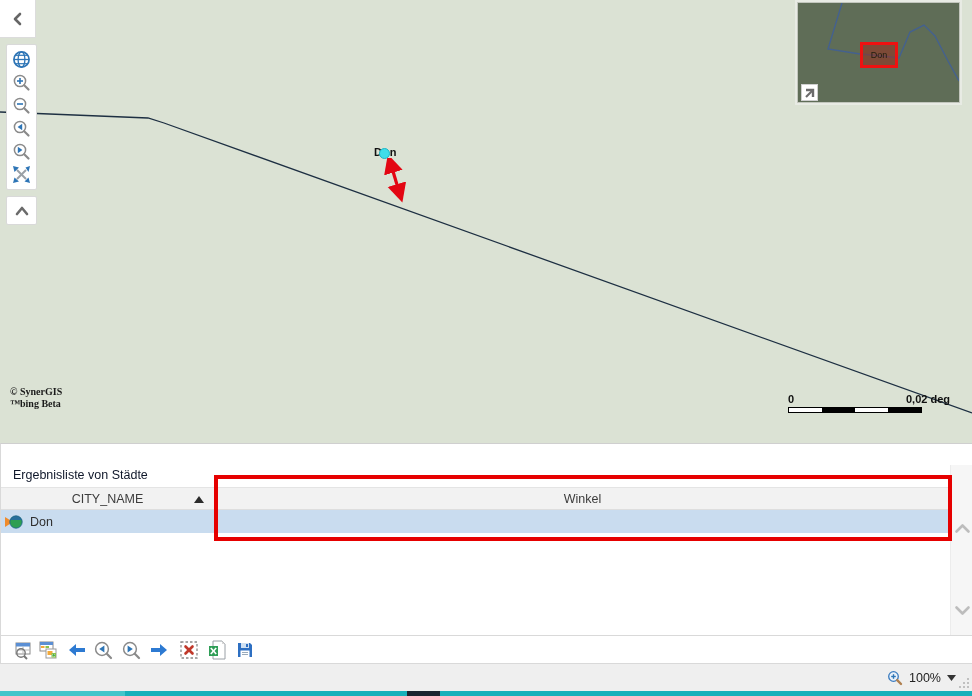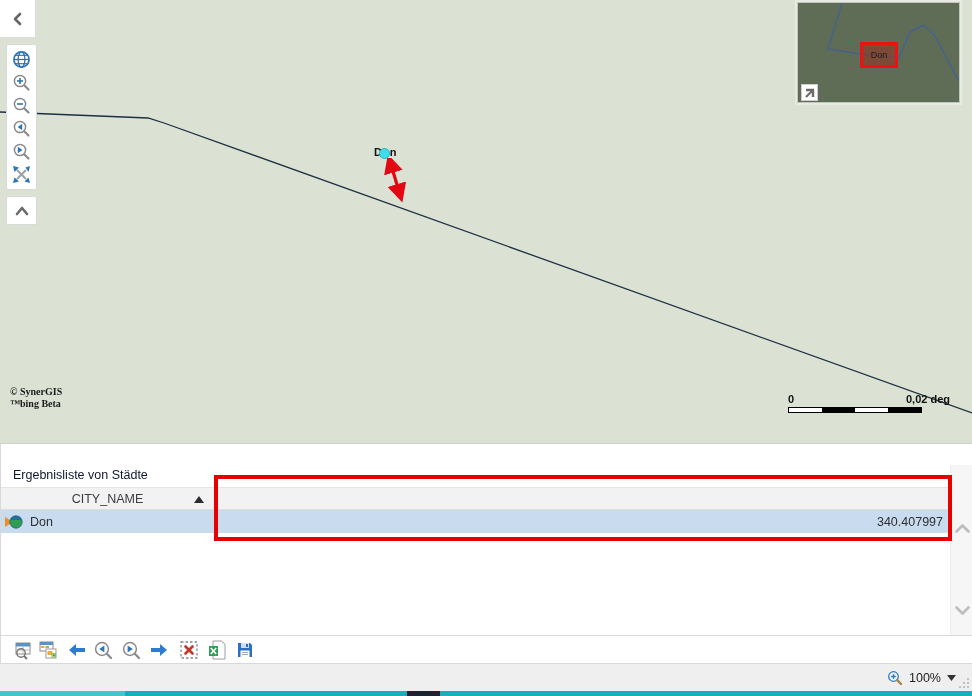--- a/index.html
+++ b/index.html
@@ -198,32 +198,34 @@
     <div class="subtitle">Ergebnisliste von Städte</div>
 
     <div class="rtable">
       <div class="thead">
         <div class="th1">
           <span>CITY_NAME</span>
           <svg class="sort-icon" width="10" height="7">
             <polygon points="5,0 10,7 0,7" fill="#2b2b2b"></polygon>
           </svg>
         </div>
+        <div class="th2">
+          <span>Winkel</span>
+        </div>
       </div>
       <div class="trow">
         <div class="td1">
           <svg width="18" height="18">
             <polygon points="0,4 8,9 0,14" fill="#ef8b2b"></polygon>
             <circle cx="11" cy="9" r="6.2" fill="#2e9e51"></circle>
             <path d="M5.2,7 A6.2,6.2 0 0 1 16.8,7" fill="#2565a8" opacity="0.85"></path>
             <circle cx="11" cy="9" r="6.2" fill="none" stroke="#1c5e8f" stroke-width="0.8"></circle>
           </svg>
           <span>Don</span>
         </div>
-        <div class="td2">340.407997</div>
       </div>
     </div>
 
     <div class="annotation-rect"></div>
 
     <div class="scroll-strip">
       <svg class="scroll-up" width="17" height="11">
         <polyline points="2.5,8.5 8.5,2.5 14.5,8.5" fill="none" stroke="#bdbdbd" stroke-width="2.6" stroke-linecap="round" stroke-linejoin="round"></polyline>
       </svg>
       <svg class="scroll-down" width="17" height="11">

